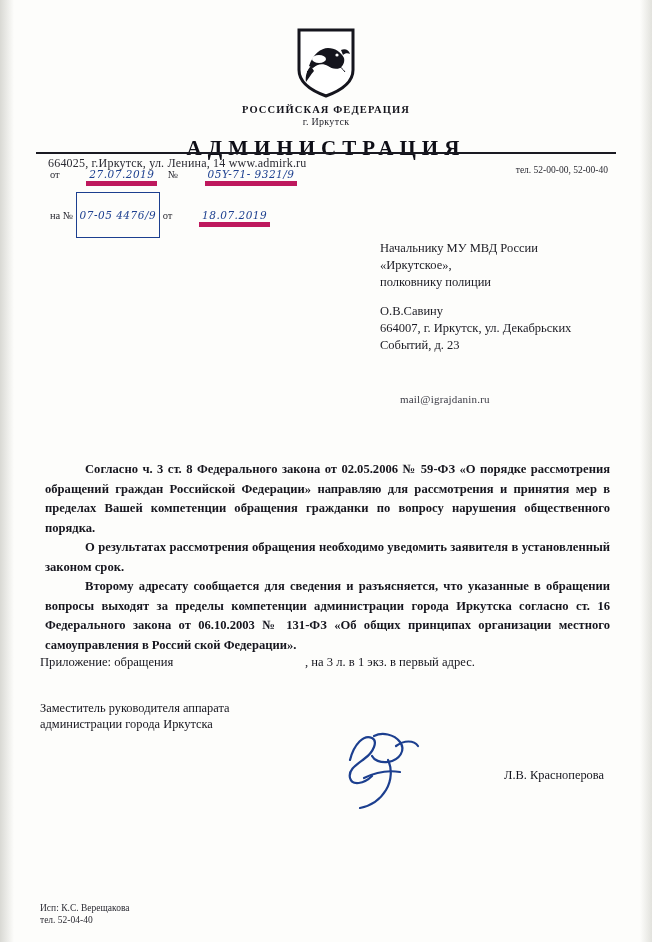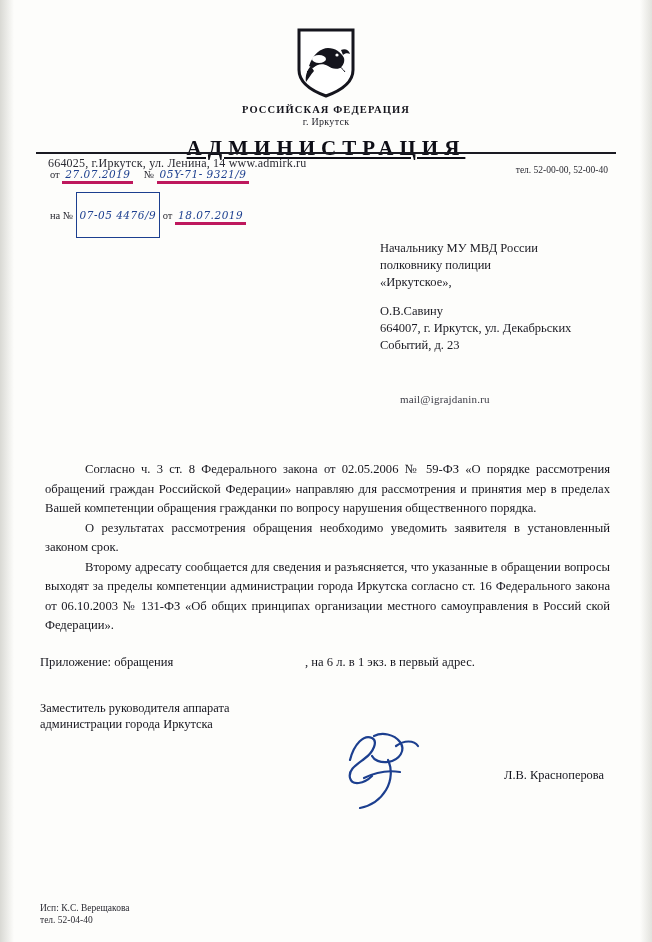--- a/index.html
+++ b/index.html
@@ -49,21 +49,20 @@
     font-size: 10px;
     color: #23232b;
     letter-spacing: .3px;
   }
   .admin-line {
     margin-top: 9px;
     font-size: 21px;
     font-weight: bold;
     letter-spacing: 6px;
     color: #0e0e16;
-    text-decoration: underline;
   }
   .rule {
     position: absolute;
     left: 36px;
     right: 36px;
     top: 152px;
     height: 2px;
     background: #1a1a22;
   }
   
@@ -105,23 +104,24 @@
     color: #2a2a32;
     white-space: nowrap;
   }
   .hand {
     font-family: "DejaVu Serif", serif;
     color: #1c3f8f;
     font-style: italic;
     letter-spacing: .5px;
   }
   .hand-u {
-    border-bottom: 3px solid #be185d;
+    border-bottom: 5px solid #be185d;
     padding: 0 3px 1px 3px;
     display: inline-block;
+    margin-left: 24px;
   }
   .hand-box {
     border: 1px solid #1c3f8f;
     padding: 16px 3px;
     display: inline-block;
   }
   
   .recipient {
     position: absolute;
     left: 380px;
@@ -143,20 +143,21 @@
   
   .body-text {
     position: absolute;
     left: 45px;
     right: 42px;
     top: 460px;
     font-size: 12.6px;
     line-height: 19.5px;
     text-align: justify;
     color: #16161e;
+    font-weight: bold;
   }
   .body-text p { margin: 0; text-indent: 40px; }
   .appendix {
     position: absolute;
     left: 40px;
     right: 42px;
     top: 655px;
     font-size: 12.6px;
     color: #16161e;
   }
@@ -248,39 +249,39 @@
     <div class="from-row2">
       <span>на №</span>
       <span class="hand hand-box">07-05  4476/9</span>
       <span>от</span>
       <span class="hand hand-u">18.07.2019</span>
     </div>
   </div>
 
   <div class="recipient">
     <div>Начальнику МУ МВД России</div>
+    <div>«Иркутское»,</div>
     <div>полковнику полиции</div>
-    <div>«Иркутское»,</div>
     <div class="gap"></div>
     <div>О.В.Савину</div>
     <div>664007, г. Иркутск, ул. Декабрьских</div>
     <div>Событий, д. 23</div>
   </div>
 
   <div class="email">mail@igrajdanin.ru</div>
 
   <div class="body-text">
     <p>Согласно ч. 3 ст. 8 Федерального закона от 02.05.2006 № 59-ФЗ «О порядке рассмотрения обращений граждан Российской Федерации» направляю для рассмотрения и принятия мер в пределах Вашей компетенции обращения гражданки по вопросу нарушения общественного порядка.</p>
     <p>О результатах рассмотрения обращения необходимо уведомить заявителя в установленный законом срок.</p>
     <p>Второму адресату сообщается для сведения и разъясняется, что указанные в обращении вопросы выходят за пределы компетенции администрации города Иркутска согласно ст. 16 Федерального закона от 06.10.2003 № 131-ФЗ «Об общих принципах организации местного самоуправления в Россий ской Федерации».</p>
   </div>
 
   <div class="appendix">
     <span class="a-left">Приложение: обращения</span>
-    <span class="a-right">, на 6 л. в 1 экз. в первый адрес.</span>
+    <span class="a-right">, на 3 л. в 1 экз. в первый адрес.</span>
   </div>
 
   <div class="sig-title">
     <div>Заместитель руководителя аппарата</div>
     <div>администрации города Иркутска</div>
   </div>
 
   <div class="signature">
     <svg width="110" height="90" viewBox="0 0 110 90">
       <g fill="none" stroke="#1c3f8f" stroke-width="2.2" stroke-linecap="round">

